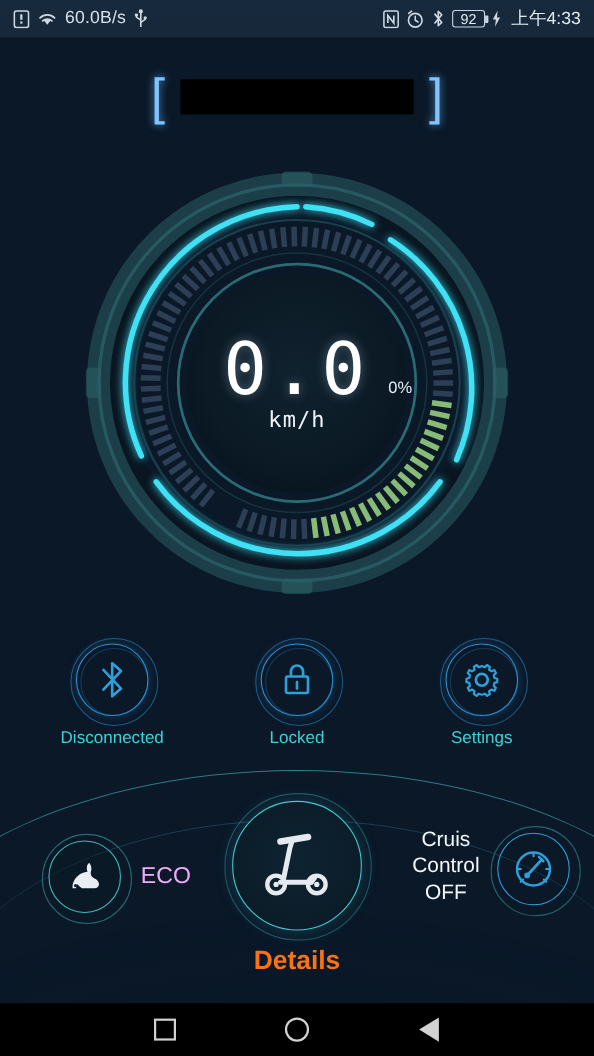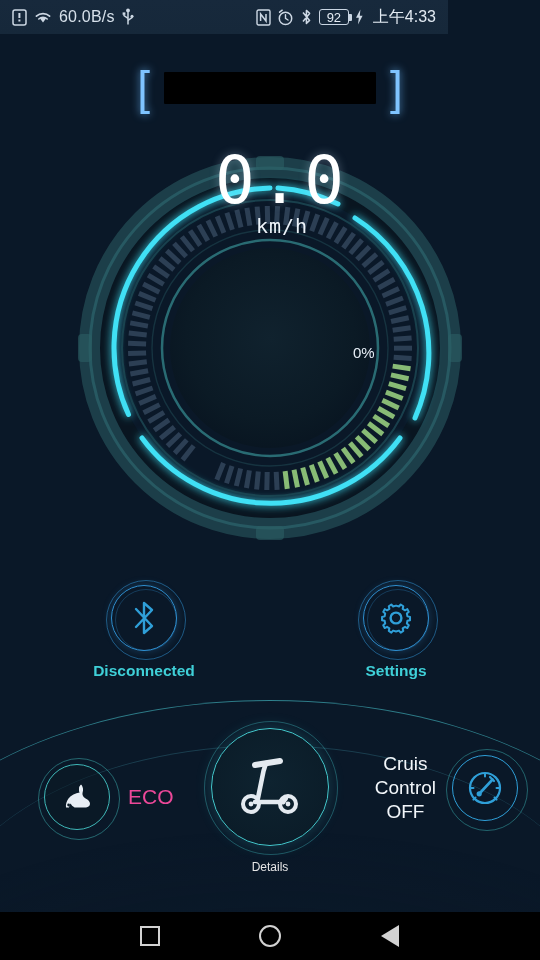--- a/index.html
+++ b/index.html
@@ -11,21 +11,21 @@
   #app{
     position:relative; width:540px; height:960px;
     background:
       radial-gradient(ellipse 620px 460px at 50% 360px, #123048 0%, #0d2236 38%, #09182a 62%, #060d18 100%),
       linear-gradient(180deg,#1c3category 0%,#0a1420 100%);
     background-color:#0a1828;
     overflow:hidden;
   }
   
   #statusbar{
-    position:absolute; left:0; top:0; width:448px; height:34px;
+    position:absolute; left:0; top:0; width:540px; height:34px;
     display:flex; align-items:center; justify-content:space-between;
     padding:0 12px; color:#cdd8e4; font-size:16px;
     background:linear-gradient(180deg,#17293c 0%,#16283a 100%);
     z-index:40;
   }
   .sb-left,.sb-right{display:flex; align-items:center; gap:6px;}
   .sb-ico{display:inline-flex; align-items:center; justify-content:center;}
   .sb-text{font-size:16px; letter-spacing:.2px; color:#d6e0ea;}
   .batt{
     display:inline-flex; align-items:center; justify-content:center;
@@ -56,22 +56,22 @@
   }
 
   
   #gauge{
     position:absolute; left:50%; top:148px; transform:translateX(-50%);
     width:400px; height:400px; z-index:10;
   }
   #gauge svg{display:block; width:400px; height:400px; overflow:visible;}
 
   .lcd-wrap{
-    position:absolute; left:12px; top:0; width:400px; height:400px;
-    display:flex; flex-direction:column; align-items:center; 
+    position:absolute; left:0; top:0; width:400px; height:400px;
+    display:flex; flex-direction:column; align-items:center; justify-content:center;
     pointer-events:none;
   }
   .lcd-speed{
     font-family:"DejaVu Sans Mono", monospace;
     font-size:66px; color:#ffffff; letter-spacing:5px;
     line-height:1; font-weight:400;
     text-shadow:0 0 10px rgba(200,230,255,.35);
   }
   .lcd-unit{
     font-family:"DejaVu Sans Mono", monospace;
@@ -101,21 +101,21 @@
   .act-ring:before{
     content:""; position:absolute; left:-6px; top:-6px;
     width:78px; height:78px; border-radius:50%;
     border:1.4px solid rgba(47,143,208,.55);
   }
   .act-ring:after{
     content:""; position:absolute; left:3px; top:3px;
     width:60px; height:60px; border-radius:50%;
     border:1px solid rgba(47,143,208,.3);
   }
-  .act-lbl{font-size:15.5px; color:#3fd0d8; white-space:nowrap;font-weight:bold;}
+  .act-lbl{font-size:15.5px; color:#3fd0d8; white-space:nowrap;}
 
   
   #panel-arc{
     position:absolute; left:-120px; top:700px;
     width:780px; height:430px; border-radius:50% 50% 0 0;
     border-top:1.6px solid rgba(74,205,215,.55);
     background:radial-gradient(ellipse 520px 300px at 50% 100%, rgba(20,60,75,.45) 0%, rgba(10,25,38,.15) 70%, rgba(8,18,30,0) 100%);
     z-index:5;
   }
   #panel-arc2{
@@ -136,25 +136,25 @@
     width:66px; height:66px; border-radius:50%;
     border:1.6px solid #3fb8b8; position:relative;
     display:flex; align-items:center; justify-content:center;
     background:rgba(10,25,35,.5);
   }
   .small-ring:before{
     content:""; position:absolute; left:-7px; top:-7px;
     width:80px; height:80px; border-radius:50%;
     border:1.3px solid rgba(63,184,184,.5);
   }
-  .mode-txt{font-size:21px; color:#ec4899;}
+  .mode-txt{font-size:21px; color:#f0abfc;}
 
   .cruise{
     position:absolute; right:22px; top:10px;
-    display:flex; align-items:center; gap:16px; cursor:pointer;
+    display:flex; align-items:flex-end; gap:16px; cursor:pointer;
   }
   .cruise-txt{
     font-size:19px; color:#f2f6fa; text-align:center; line-height:1.25;
   }
   .cruise-ring{
     width:66px; height:66px; border-radius:50%;
     border:1.6px solid #2f9fd8; position:relative;
     display:flex; align-items:center; justify-content:center;
   }
   .cruise-ring:before{
@@ -172,21 +172,21 @@
     border:1.8px solid #44c9cd; position:relative;
     display:flex; align-items:center; justify-content:center;
     background:radial-gradient(circle at 50% 45%, #0e2330 0%, #0a1a26 100%);
     box-shadow:0 0 16px rgba(60,200,210,.22);
   }
   .details-ring:before{
     content:""; position:absolute; left:-8px; top:-8px;
     width:132px; height:132px; border-radius:50%;
     border:1.3px solid rgba(68,201,205,.35);
   }
-  .details-lbl{font-size:12px; color:#e5e5e5;}
+  .details-lbl{font-size:24px; color:#f97316;font-weight:bold;}
 
   
   #navbar{
     position:absolute; left:0; bottom:0; width:540px; height:48px;
     background:#000; display:flex; align-items:center;
     justify-content:space-around; padding:0 90px; z-index:50;
   }
   .nav-btn{
     width:46px; height:46px; display:flex; align-items:center;
     justify-content:center; cursor:pointer;
@@ -416,20 +416,30 @@
 
     <div class="act">
       <div class="act-ring">
         <svg width="30" height="38" viewBox="0 0 30 38">
           <path d="M7 10 L23 27 L15 34 L15 4 L23 11 L7 28" fill="none" stroke="#2f9fd8" stroke-width="2.4" stroke-linejoin="round" stroke-linecap="round"></path>
         </svg>
       </div>
       <div class="act-lbl">Disconnected</div>
     </div>
 
+    <div class="act">
+      <div class="act-ring">
+        <svg width="32" height="36" viewBox="0 0 32 36">
+          <rect x="6" y="15" width="20" height="15" rx="1.5" fill="none" stroke="#2f9fd8" stroke-width="2.4"></rect>
+          <path d="M10.5 15 L10.5 10.5 A5.5 5.5 0 0 1 21.5 10.5 L21.5 15" fill="none" stroke="#2f9fd8" stroke-width="2.4"></path>
+          <line x1="16" y1="20" x2="16" y2="26" stroke="#2f9fd8" stroke-width="2.4" stroke-linecap="round"></line>
+        </svg>
+      </div>
+      <div class="act-lbl">Locked</div>
+    </div>
 
 
     <div class="act">
       <div class="act-ring">
         <svg width="36" height="36" viewBox="0 0 36 36">
           <path d="M18 4.5 l3.2 1 1.9-2.2 2.8 1.9 -0.7 2.8 2.6 1.6 2.5-1.3 1.6 3 -2.1 1.9 0.6 3 2.8 0.7 0 3.4 -2.8 0.7 -0.6 3 2.1 1.9 -1.6 3 -2.5-1.3 -2.6 1.6 0.7 2.8 -2.8 1.9 -1.9-2.2 -3.2 1 -3.2-1 -1.9 2.2 -2.8-1.9 0.7-2.8 -2.6-1.6 -2.5 1.3 -1.6-3 2.1-1.9 -0.6-3 -2.8-0.7 0-3.4 2.8-0.7 0.6-3 -2.1-1.9 1.6-3 2.5 1.3 2.6-1.6 -0.7-2.8 2.8-1.9 1.9 2.2 Z" fill="none" stroke="#2f9fd8" stroke-width="2.2" stroke-linejoin="round" transform="scale(0.92) translate(1.6,1.6)"></path>
           <circle cx="18" cy="18" r="5.4" fill="none" stroke="#2f9fd8" stroke-width="2.4"></circle>
         </svg>
       </div>
       <div class="act-lbl">Settings</div>

